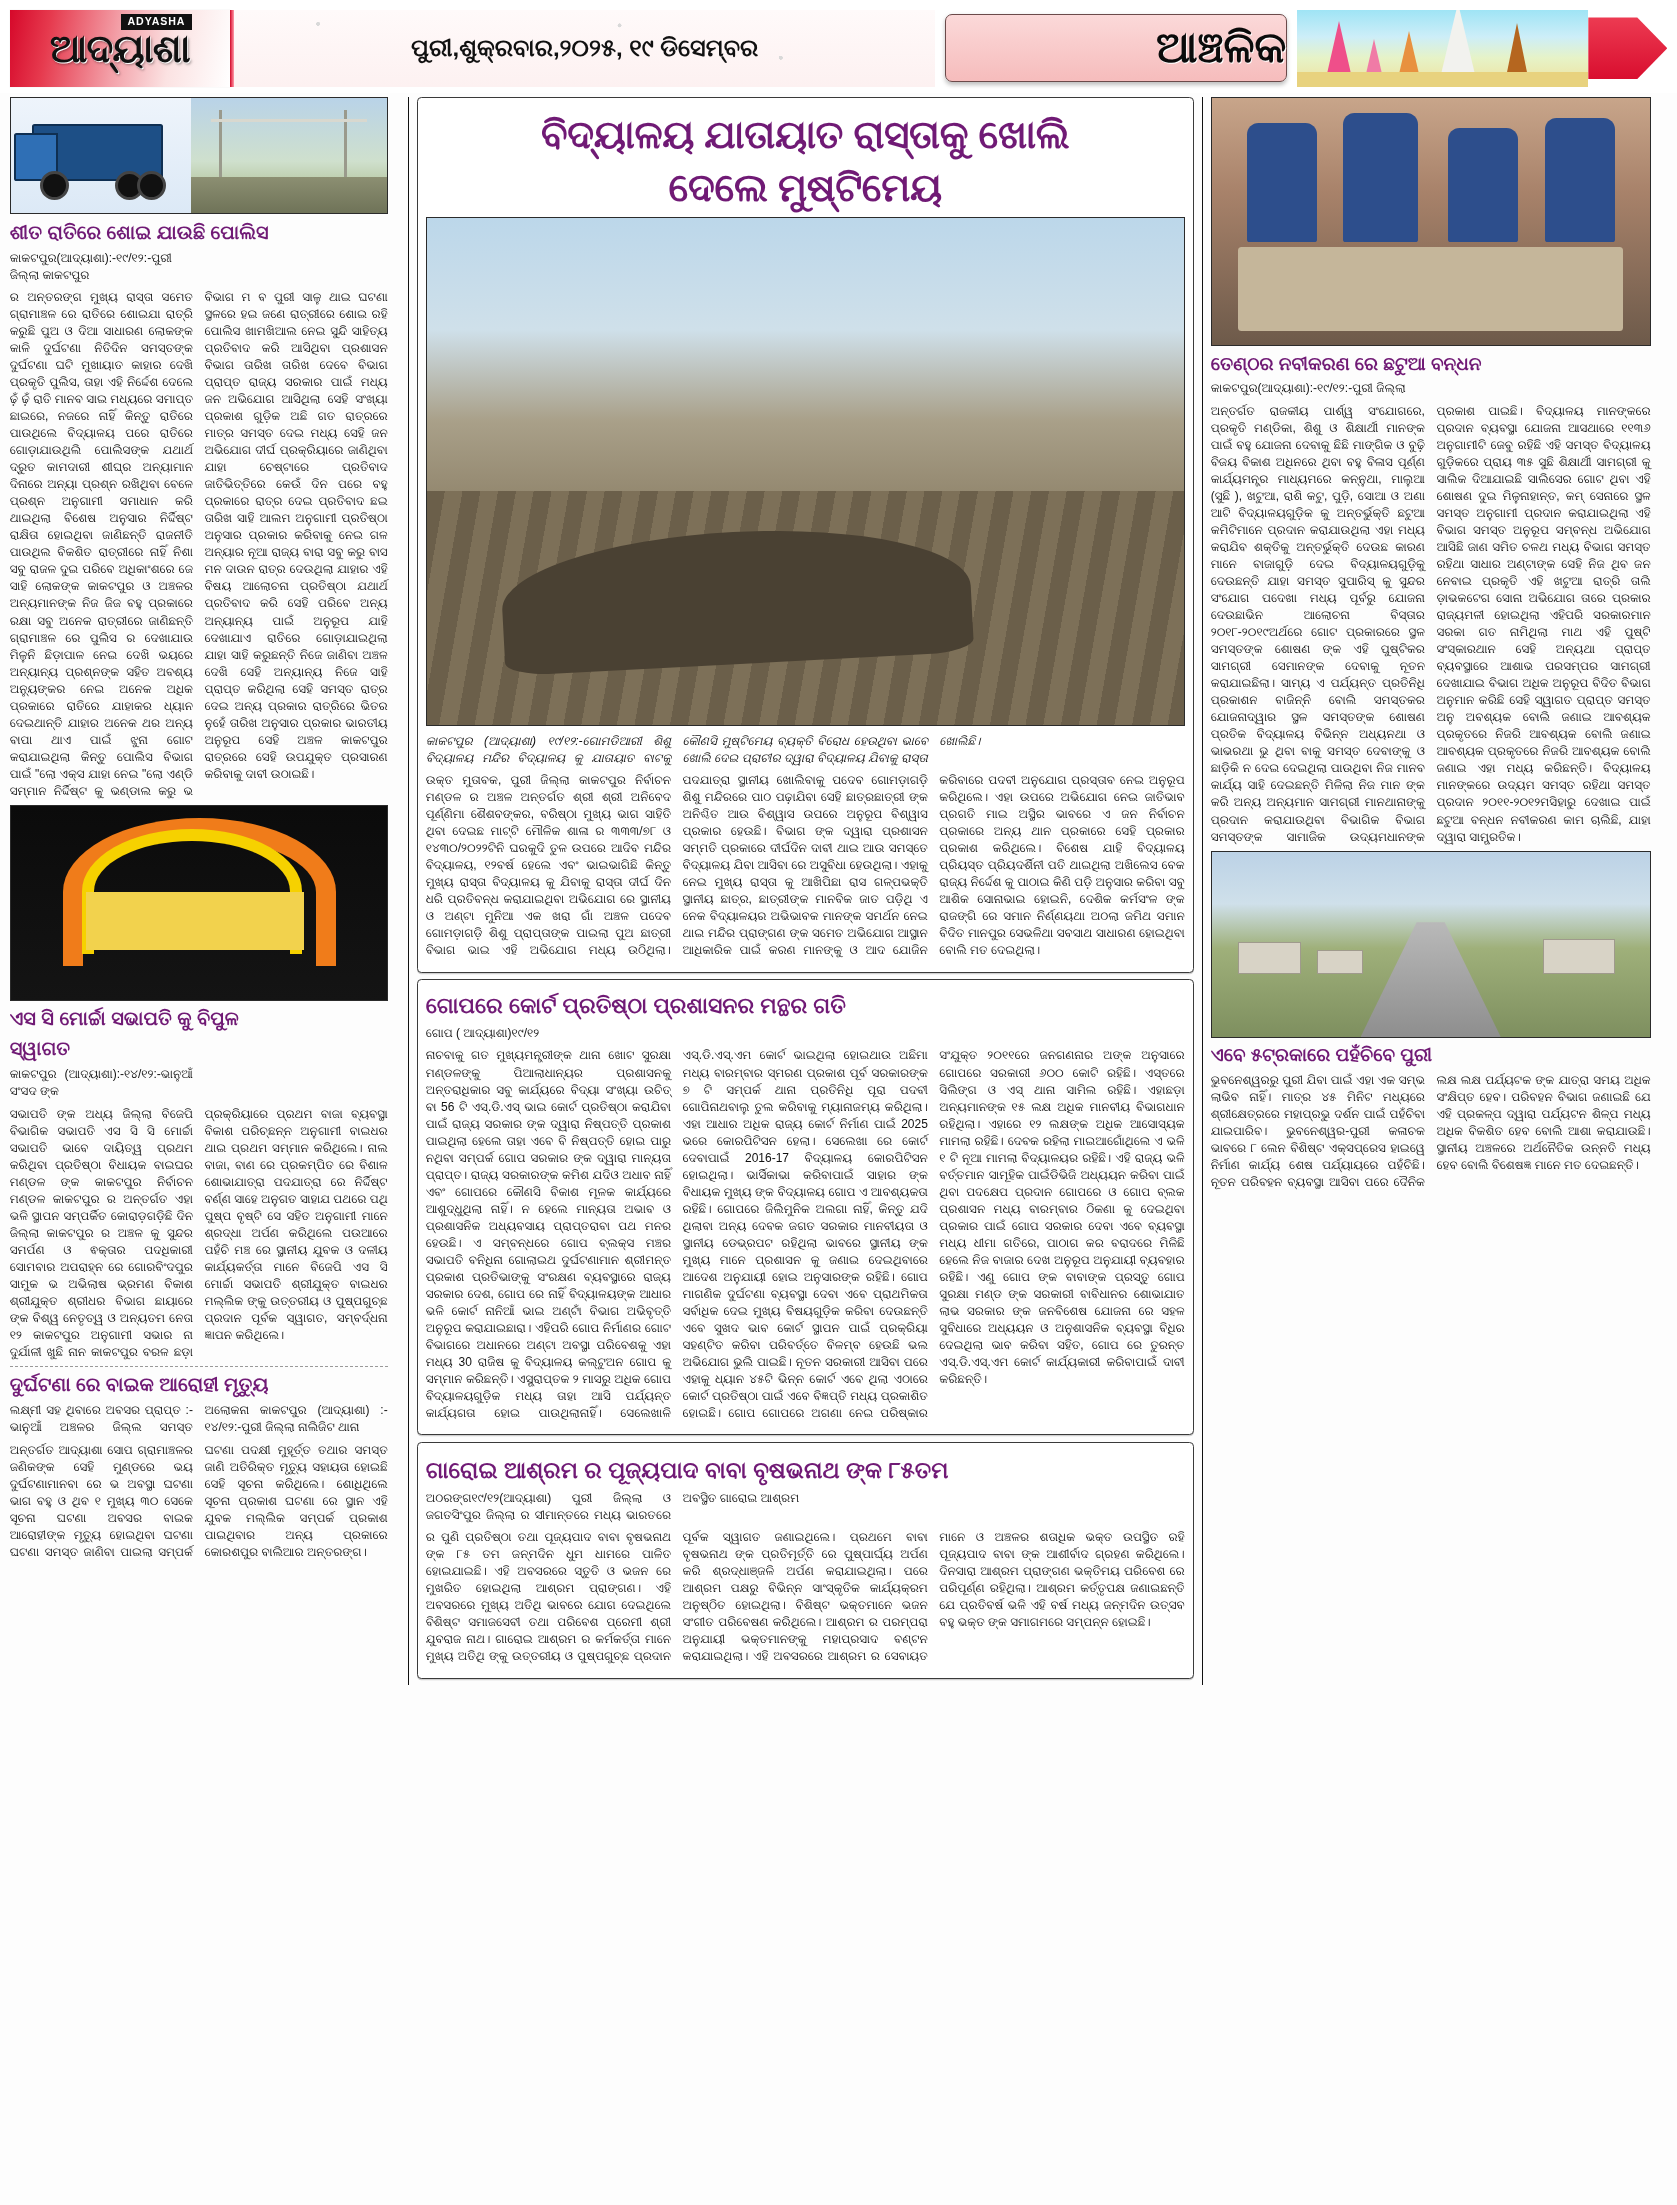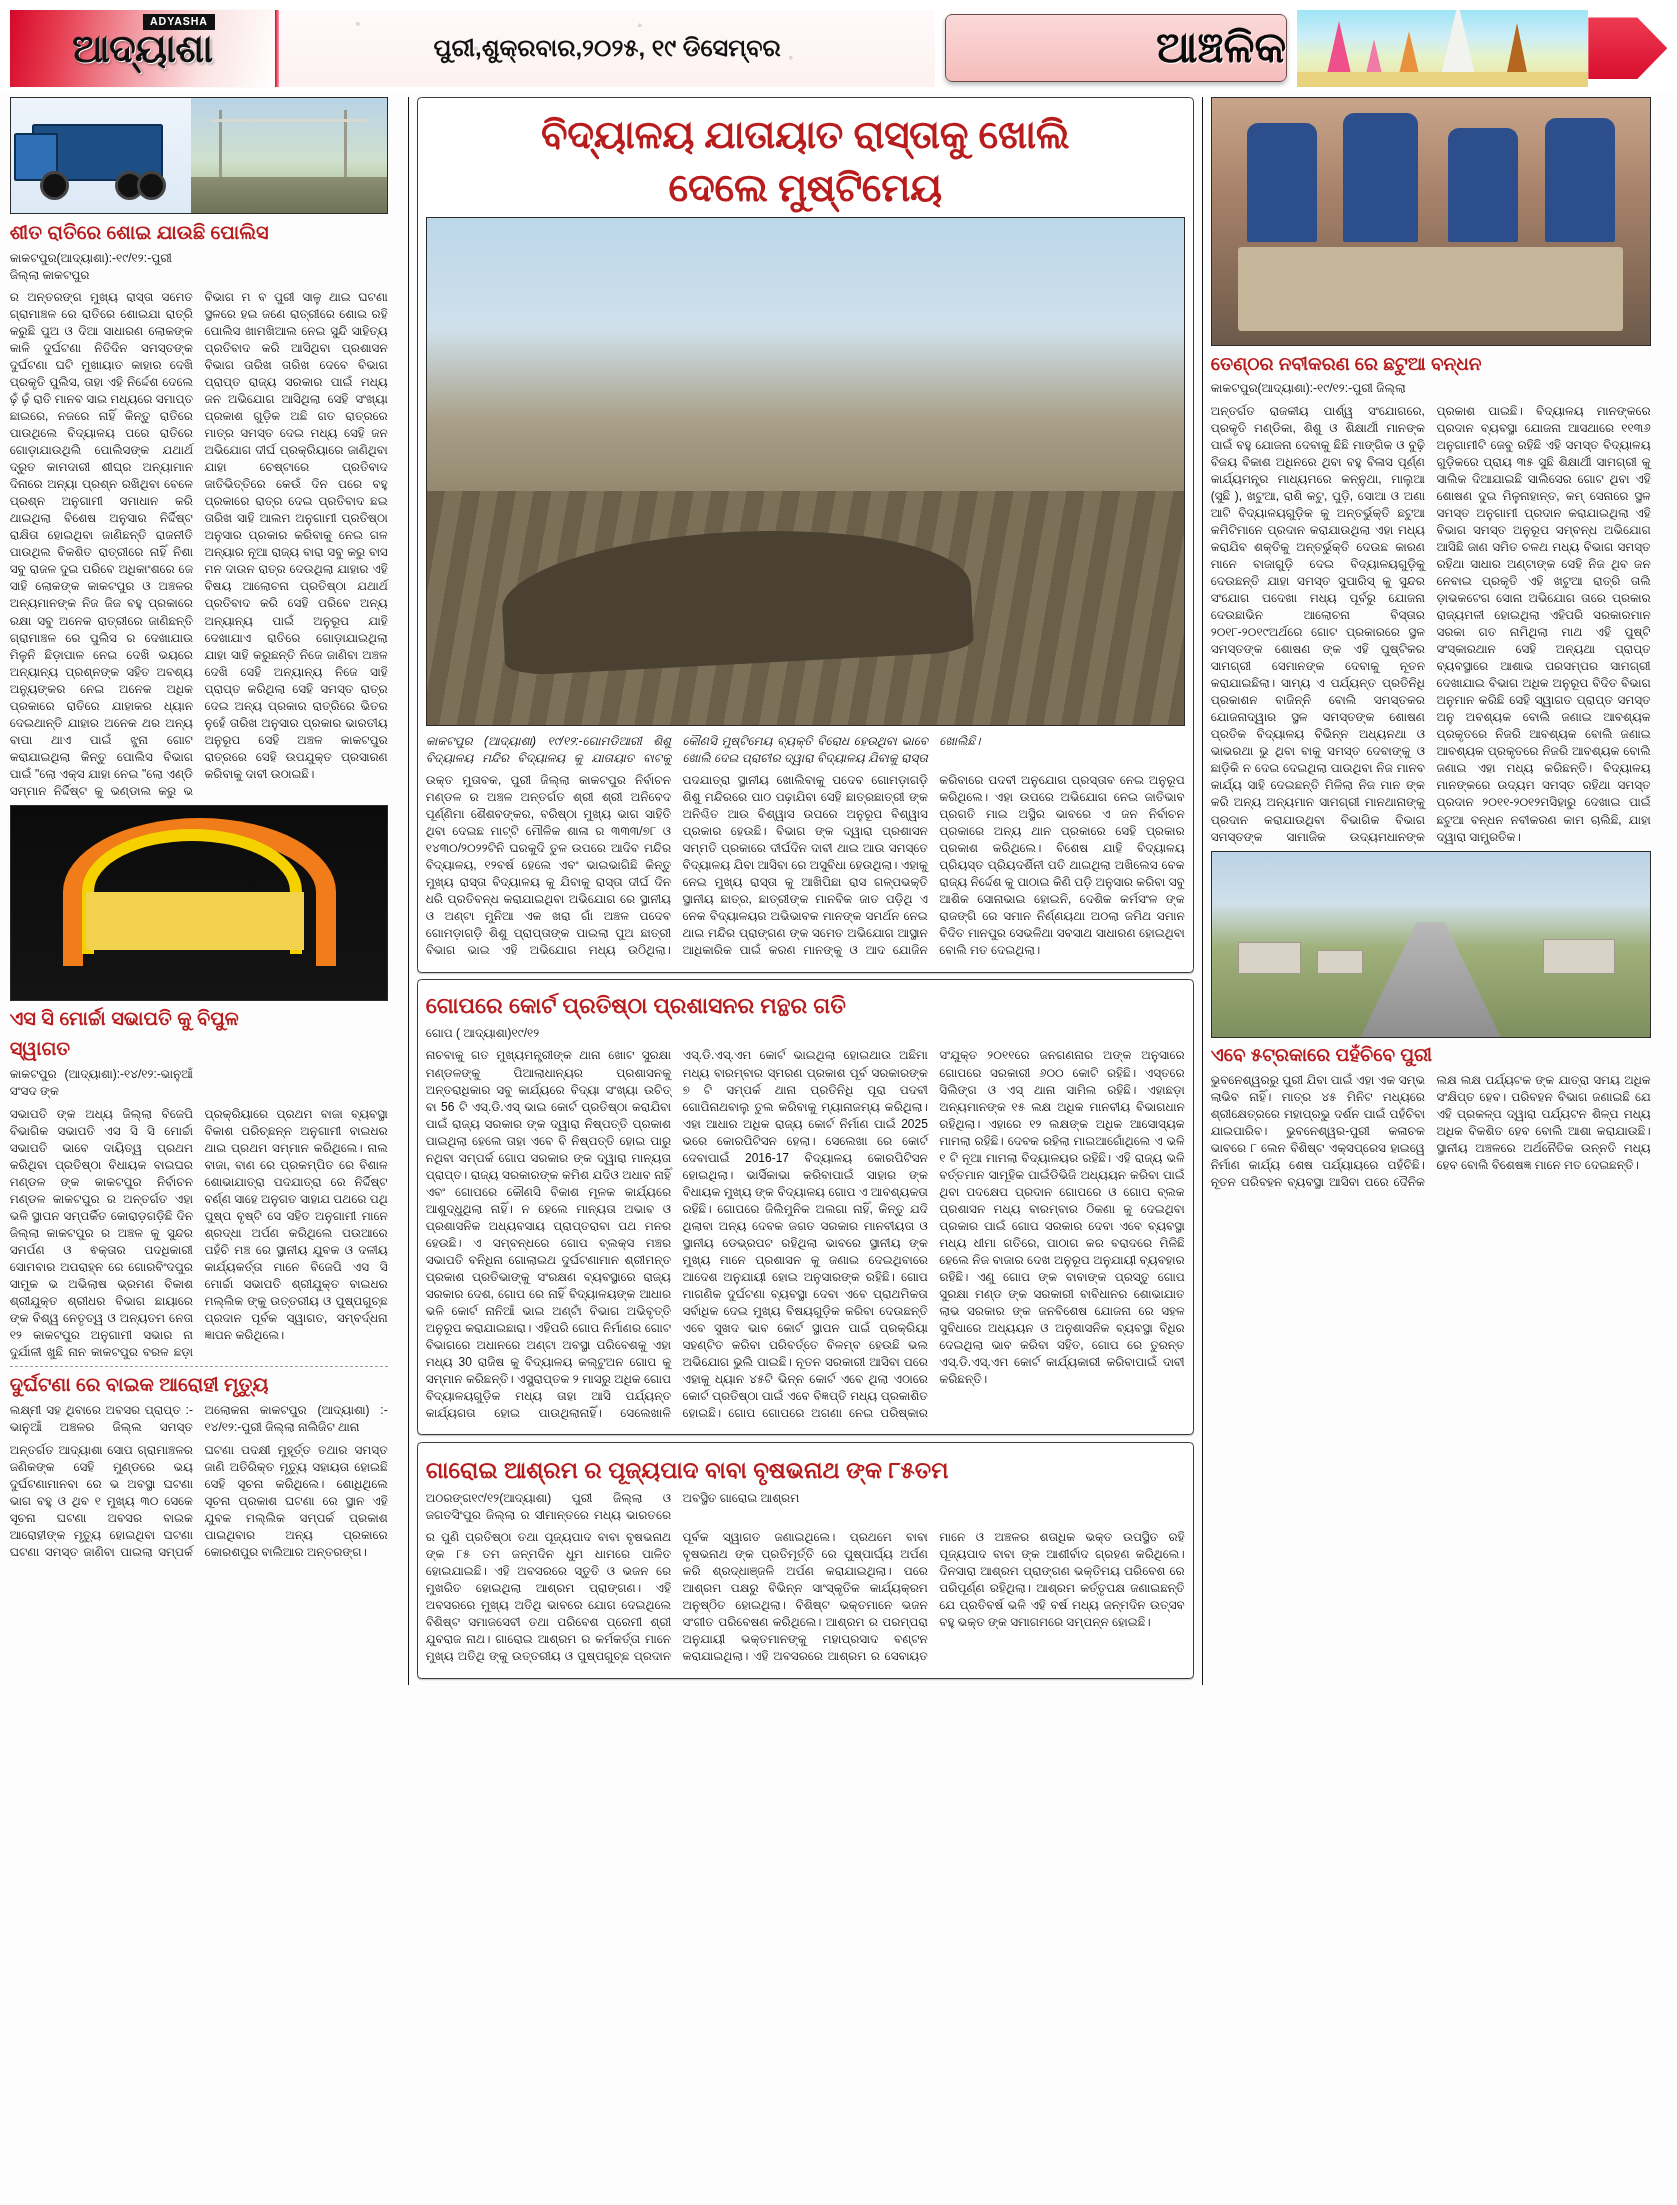--- a/index.html
+++ b/index.html
@@ -17,21 +17,21 @@
     padding:0;
   }
 
   
   .masthead{
     position:relative;height:93px;width:1677px;
     background:#ffffff;
     display:flex;align-items:stretch;
   }
   .mast-logo-wrap{
-    width:265px;position:relative;
+    width:220px;position:relative;
     background:linear-gradient(100deg,#d6082a 0%,#e63a4e 18%,#f3a0a8 48%,#fbe2e2 72%,#ffffff 100%);
     margin:9.7px 0 6.2px 9.7px;
     display:flex;align-items:center;justify-content:center;
     box-shadow:0 0 0 0.4px rgba(0,0,0,.05);
   }
   .mast-logo{
     position:relative;text-align:center;line-height:1;
   }
   .mast-logo .brand-od{
     font-size:39px;font-weight:bold;color:#111;
@@ -104,21 +104,21 @@
     display:flex;gap:0;padding:4.4px 9.7px 0 9.7px;box-sizing:border-box;
     width:1677px;
   }
   .col{box-sizing:border-box;}
   .col-left{width:399px;padding-right:20px;border-right:1.3px solid #111;}
   .col-mid{width:794px;padding:0 8px;border-right:1.3px solid #111;}
   .col-right{width:448px;padding-left:8px;}
 
   
   .headline{
-    font-weight:bold;color:#b91c1c;line-height:1.22;
+    font-weight:bold;color:#701a75;line-height:1.22;
     margin:6.2px 0 5.3px 0;
   }
   .h-lead{font-size:39px;line-height:1.2;text-align:center;letter-spacing:-0.4px;}
   .h-sub{font-size:19.4px;}
   .h-mid{font-size:22px;}
   .h-right{font-size:18.5px;}
   .h-midbig{font-size:23px;line-height:1.25;}
 
   .body-text{
     font-size:12px;line-height:1.42;color:#101010;text-align:justify;

